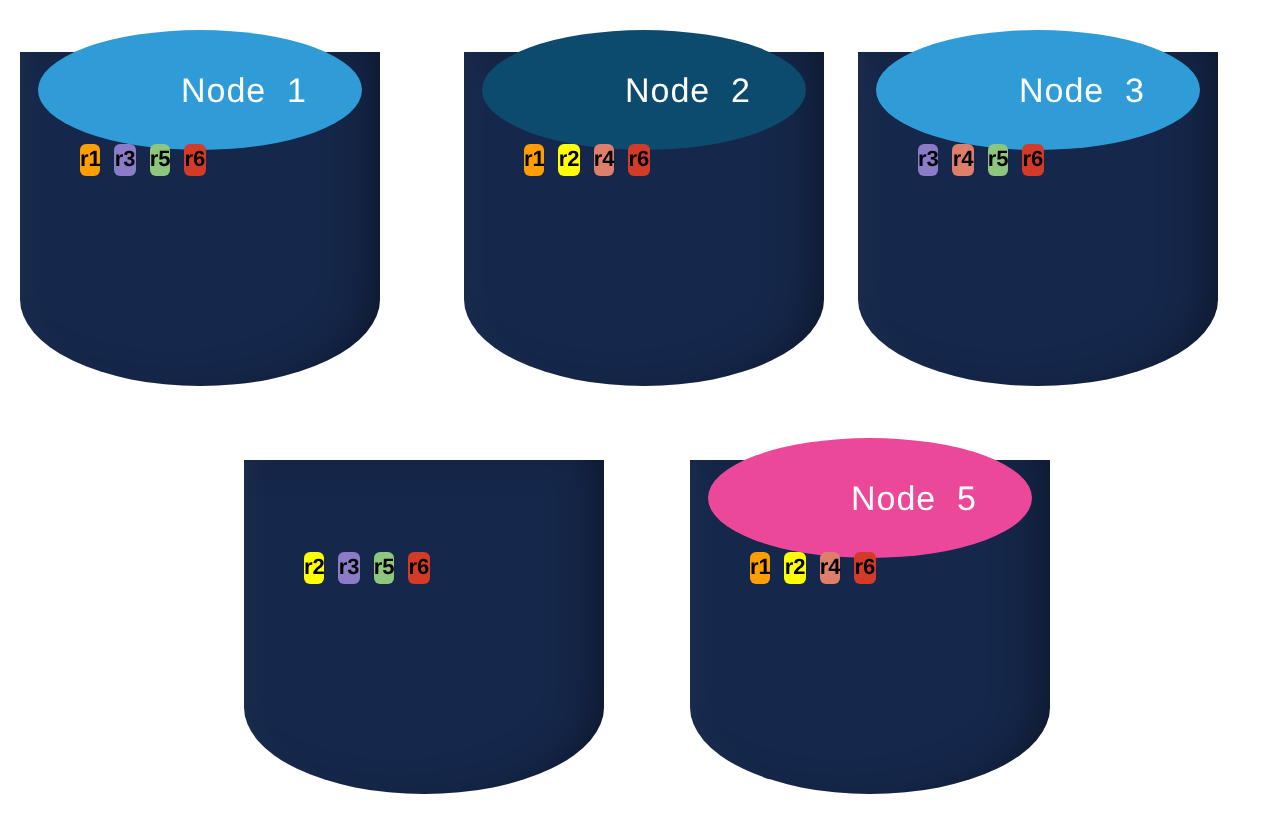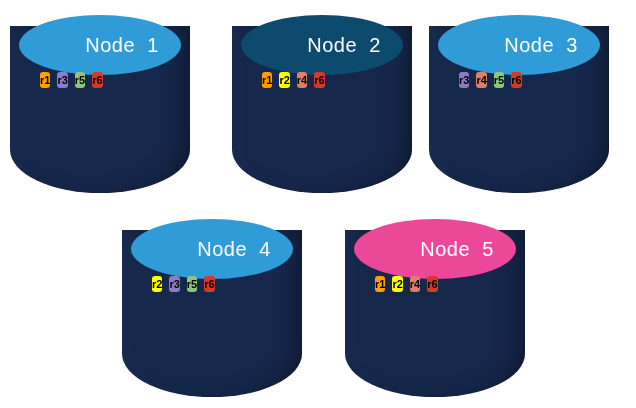--- a/index.html
+++ b/index.html
@@ -50,21 +50,21 @@
     height: 60px;
     background: #2f9cd8;
     border-radius: 50%;
     display: flex;
     align-items: center;
     justify-content: center;
   }
 
   .node-label {
     color: #ffffff;
-    font-size: 20px;
+    font-size: 17px;
     line-height: 1;
     letter-spacing: 0.5px;
     white-space: pre;
     font-family: "Liberation Sans", sans-serif;
     margin-left: 44px;
   }
 
   
   .replicas {
     position: absolute;
@@ -124,23 +124,20 @@
       </div>
       <div class="replicas">
         <div class="replica-bar" style="background: rgb(139, 124, 200); color: rgb(0, 0, 0);">r3</div>
         <div class="replica-bar" style="background: rgb(222, 127, 108); color: rgb(0, 0, 0);">r4</div>
         <div class="replica-bar" style="background: rgb(141, 198, 124); color: rgb(0, 0, 0);">r5</div>
         <div class="replica-bar" style="background: rgb(212, 58, 40); color: rgb(0, 0, 0);">r6</div>
       </div>
     </div>
     <div class="node" style="left: 122px; top: 212px;">
       <div class="cyl-body" style="background: rgb(21, 39, 74);"></div>
-      <div class="cyl-top" style="background: rgb(47, 156, 216);">
-        <span class="node-label" style="color: rgb(255, 255, 255);">Node  4</span>
-      </div>
       <div class="replicas">
         <div class="replica-bar" style="background: rgb(255, 255, 0); color: rgb(0, 0, 0);">r2</div>
         <div class="replica-bar" style="background: rgb(139, 124, 200); color: rgb(0, 0, 0);">r3</div>
         <div class="replica-bar" style="background: rgb(141, 198, 124); color: rgb(0, 0, 0);">r5</div>
         <div class="replica-bar" style="background: rgb(212, 58, 40); color: rgb(0, 0, 0);">r6</div>
       </div>
     </div>
     <div class="node" style="left: 345px; top: 212px;">
       <div class="cyl-body" style="background: rgb(21, 39, 74);"></div>
       <div class="cyl-top" style="background: #ec4899;">

